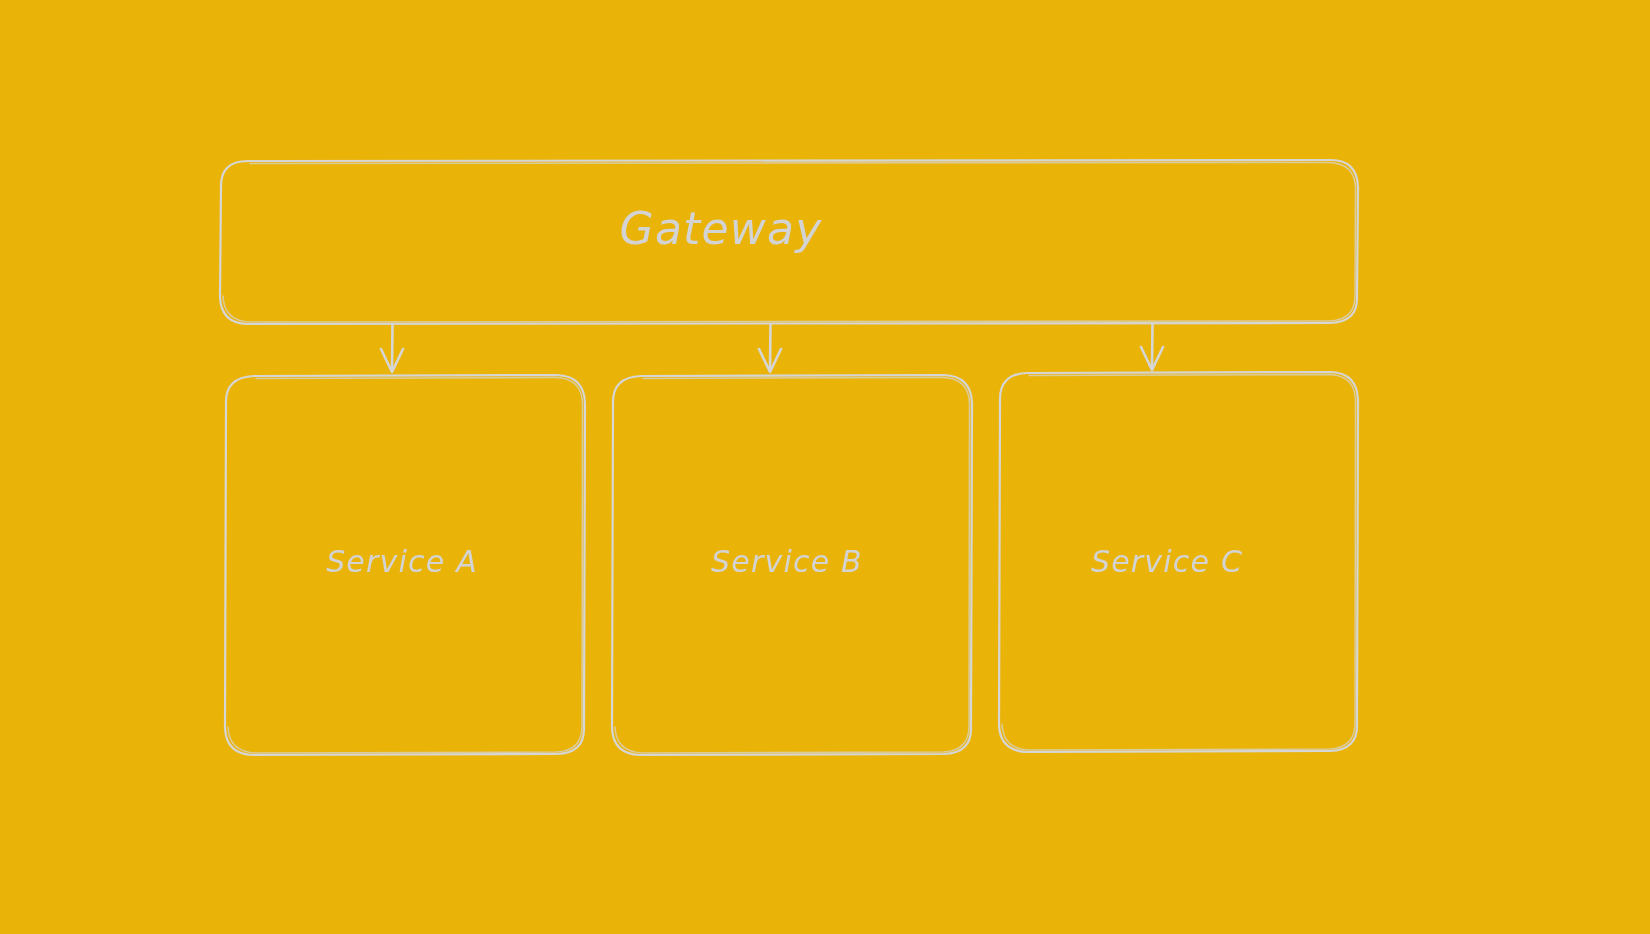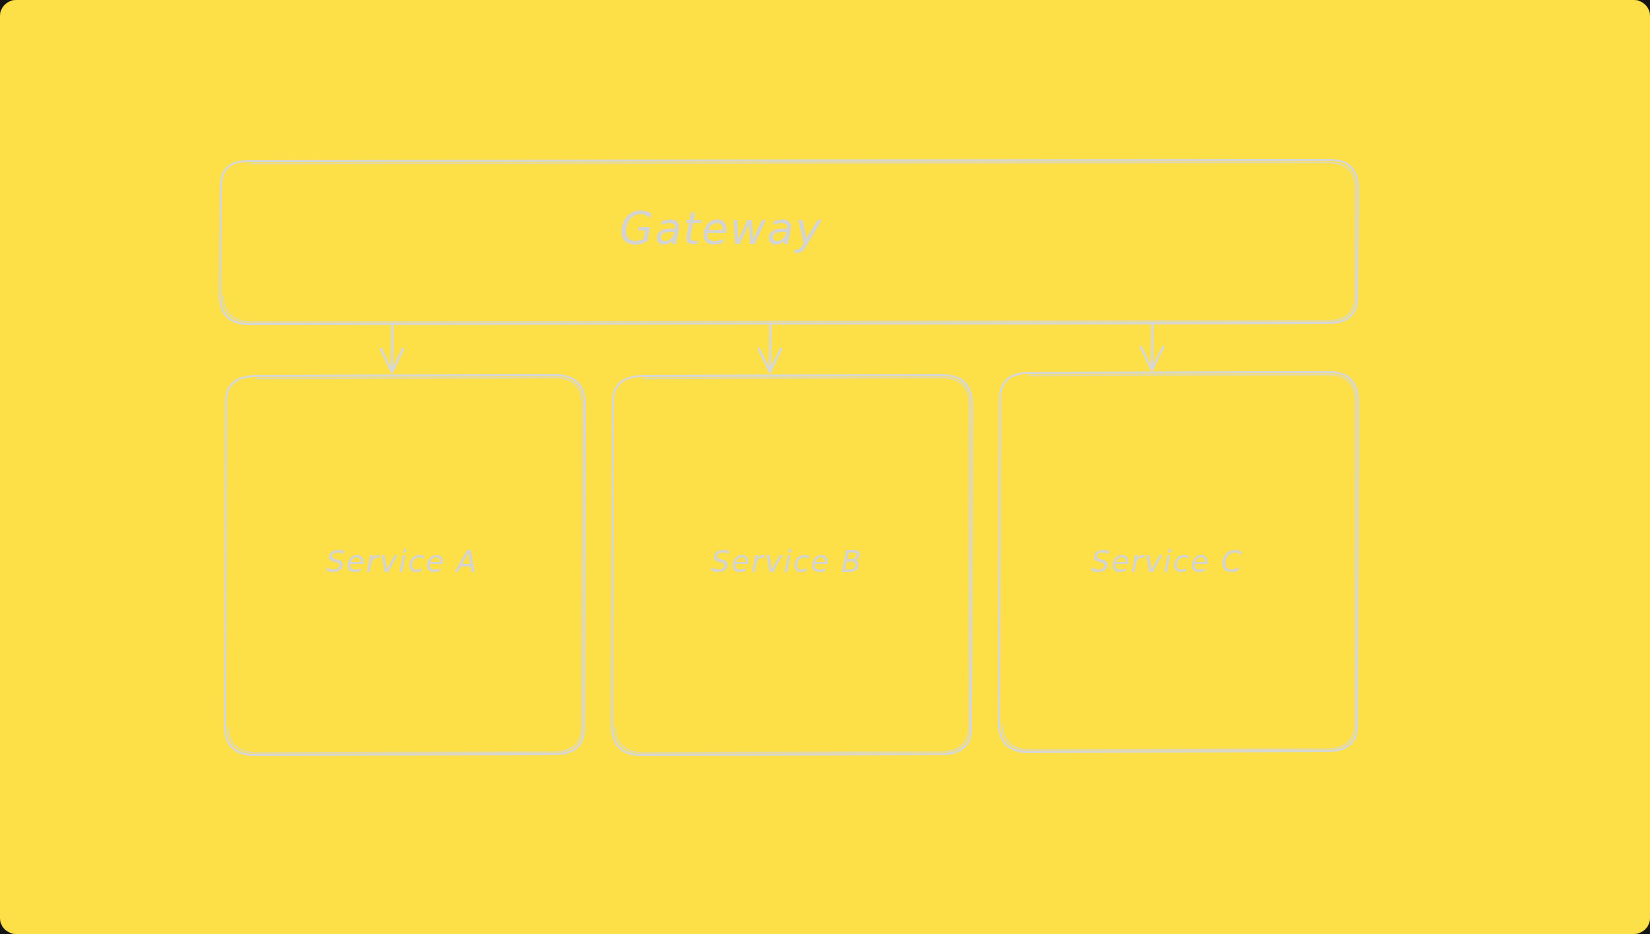--- a/index.html
+++ b/index.html
@@ -58,21 +58,21 @@
     fill: none;
     stroke: #d6d6d6;
     stroke-width: 2.6;
     stroke-linecap: round;
     stroke-linejoin: round;
   }
 </style>
 </head>
 <body style="background: rgb(20, 20, 20);">
 
-<div id="canvas" style="background: #fde047; border-radius: 16px;">
+<div id="canvas" style="background: #eab308;">
   <svg id="diagram-svg" viewBox="0 0 1650 934" xmlns="http://www.w3.org/2000/svg">
 
     <g>
       <path class="sketch-stroke" d="M 248 161
            L 1331 160
            Q 1357 160 1358 187
            L 1357 297
            Q 1358 322 1330 323
            L 247 324
            Q 221 323 220 297

